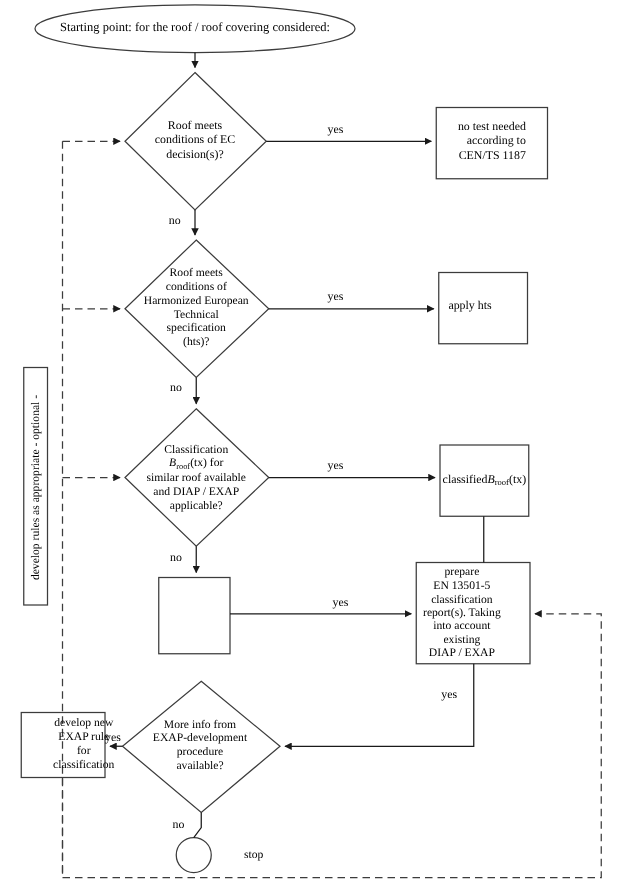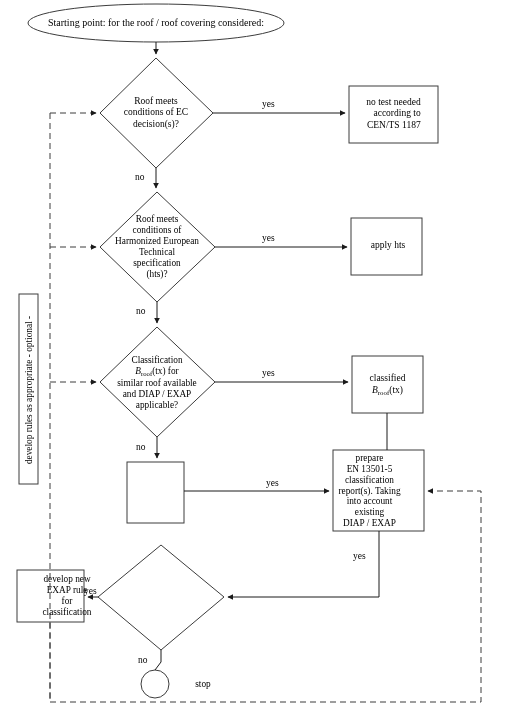--- a/index.html
+++ b/index.html
@@ -149,44 +149,48 @@
 according to
 CEN/TS 1187</div>
 
   <div class="shape-text" style="left:88px;top:211px;width:138px;height:72px;font-size:9.3px;white-space:pre-line;">Roof meets
 conditions of
 Harmonized European
 Technical
 specification
 (hts)?</div>
 
-  <div class="shape-text" style="left:352px;top:236px;width:72px;height:20px;font-size:9.5px;">apply hts</div>
+  <div class="shape-text" style="left:340px;top:236px;width:72px;height:20px;font-size:9.5px;">apply hts</div>
 
   <div class="shape-text" style="left:89px;top:352px;width:136px;height:62px;font-size:9.3px;flex-direction:column;">
     <span>Classification</span>
     <span><span class="ital">B</span><span class="sub">roof</span><span>(tx) for</span></span>
     <span>similar roof available</span>
     <span>and DIAP / EXAP</span>
     <span>applicable?</span>
   </div>
 
-  <div class="shape-text" style="left:353px;top:367px;width:69px;height:36px;font-size:9.5px;flex-direction:column;">
+  <div class="shape-text" style="left:353px;top:367px;width:69px;height:36px;font-size:9.5px;flex-direction:row;">
     <span>classified</span>
     <span><span class="ital">B</span><span class="sub">roof</span><span>(tx)</span></span>
   </div>
 
 
   <div class="shape-text" style="left:332px;top:453px;width:75px;height:76px;font-size:9.3px;white-space:pre-line;">prepare
 EN 13501-5
 classification
 report(s). Taking
 into account
 existing
 DIAP / EXAP</div>
 
+  <div class="shape-text" style="left:99px;top:569px;width:122px;height:56px;font-size:9.3px;white-space:pre-line;">More info from
+EXAP-development
+procedure
+available?</div>
 
   <div class="shape-text" style="left:32px;top:574px;width:70px;height:44px;font-size:9.3px;white-space:pre-line;">develop new
 EXAP rule
 for
 classification</div>
 
   <div class="shape-text" style="left:141px;top:676px;width:28px;height:16px;font-size:9.3px;margin-left:48px;">stop</div>
 
   <div class="vtext" style="left:-66px;top:385px;width:190px;text-align:center;transform:rotate(-90deg);">develop rules as appropriate - optional -</div>
 

